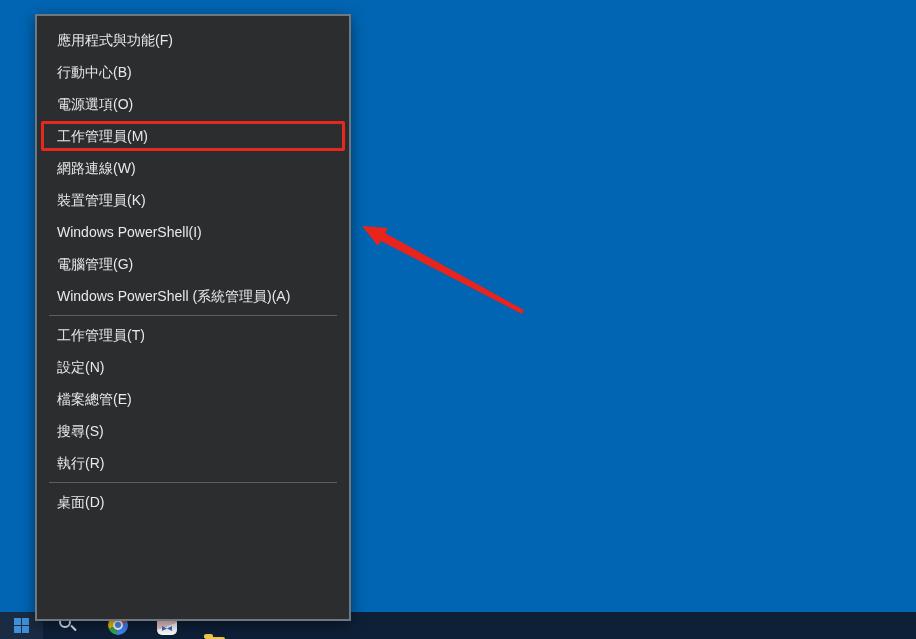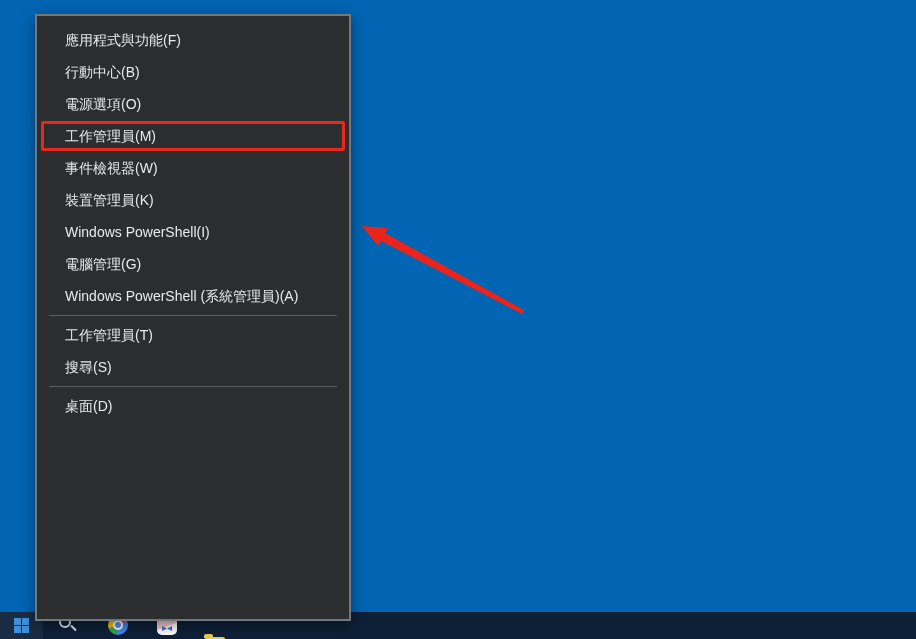--- a/index.html
+++ b/index.html
@@ -49,21 +49,21 @@
   
   .winx-menu {
     position:absolute; left:35px; top:14px; width:316px; height:607px;
     background:#2b2d2e; border:2px solid #6f7press780;
     border:2px solid #6f7780;
     z-index:10; padding-top:8px;
     box-shadow:0 4px 14px rgba(0,0,0,0.45);
   }
   .menu-item {
     position:relative; height:32px; line-height:32px;
-    padding-left:28px; padding-right:14px;
+    padding-left:20px; padding-right:14px;
     color:#e9e9e9; font-size:14px; white-space:nowrap;
     cursor:default;
   }
   .menu-item .chevron {
     position:absolute; right:12px; top:0; height:32px; line-height:30px;
     font-size:22px; color:#c4c4c4; font-weight:400;
   }
   .menu-separator { height:1px; background:#5c5f61; margin:3px 12px; }
   .red-box {
     position:absolute; left:4px; right:4px; top:1px; bottom:1px;
@@ -113,40 +113,49 @@
     <div class="menu-item">
     <span class="label">行動中心(B)</span>
   </div>
     <div class="menu-item">
     <span class="label">電源選項(O)</span>
   </div>
     <div class="menu-item">
     <span class="label">工作管理員(M)</span>
   <div class="red-box"></div></div>
     <div class="menu-item">
-    <span class="label">事件檢視器(W)</span>
+    <span class="label">網路連線(W)</span>
   </div>
     <div class="menu-item">
     <span class="label">裝置管理員(K)</span>
   </div>
     <div class="menu-item">
     <span class="label">Windows PowerShell(I)</span>
   </div>
     <div class="menu-item">
     <span class="label">電腦管理(G)</span>
   </div>
     <div class="menu-item">
     <span class="label">Windows PowerShell (系統管理員)(A)</span>
   </div>
     <div class="menu-separator"></div>
     <div class="menu-item">
     <span class="label">工作管理員(T)</span>
   </div>
     <div class="menu-item">
+    <span class="label">設定(N)</span>
+  </div>
+    <div class="menu-item">
+    <span class="label">檔案總管(E)</span>
+  </div>
+    <div class="menu-item">
     <span class="label">搜尋(S)</span>
+  </div>
+    <div class="menu-item">
+    <span class="label">執行(R)</span>
   </div>
     <div class="menu-separator"></div>
     <div class="menu-item">
     <span class="label">桌面(D)</span>
   </div>
   </div>
 
 <svg class="arrow-svg" viewBox="0 0 916 639">
   <polygon points="362,226 378,246 381,241 522,314 524,310 385,233 388,228" fill="#e8241c"></polygon>
 </svg>

